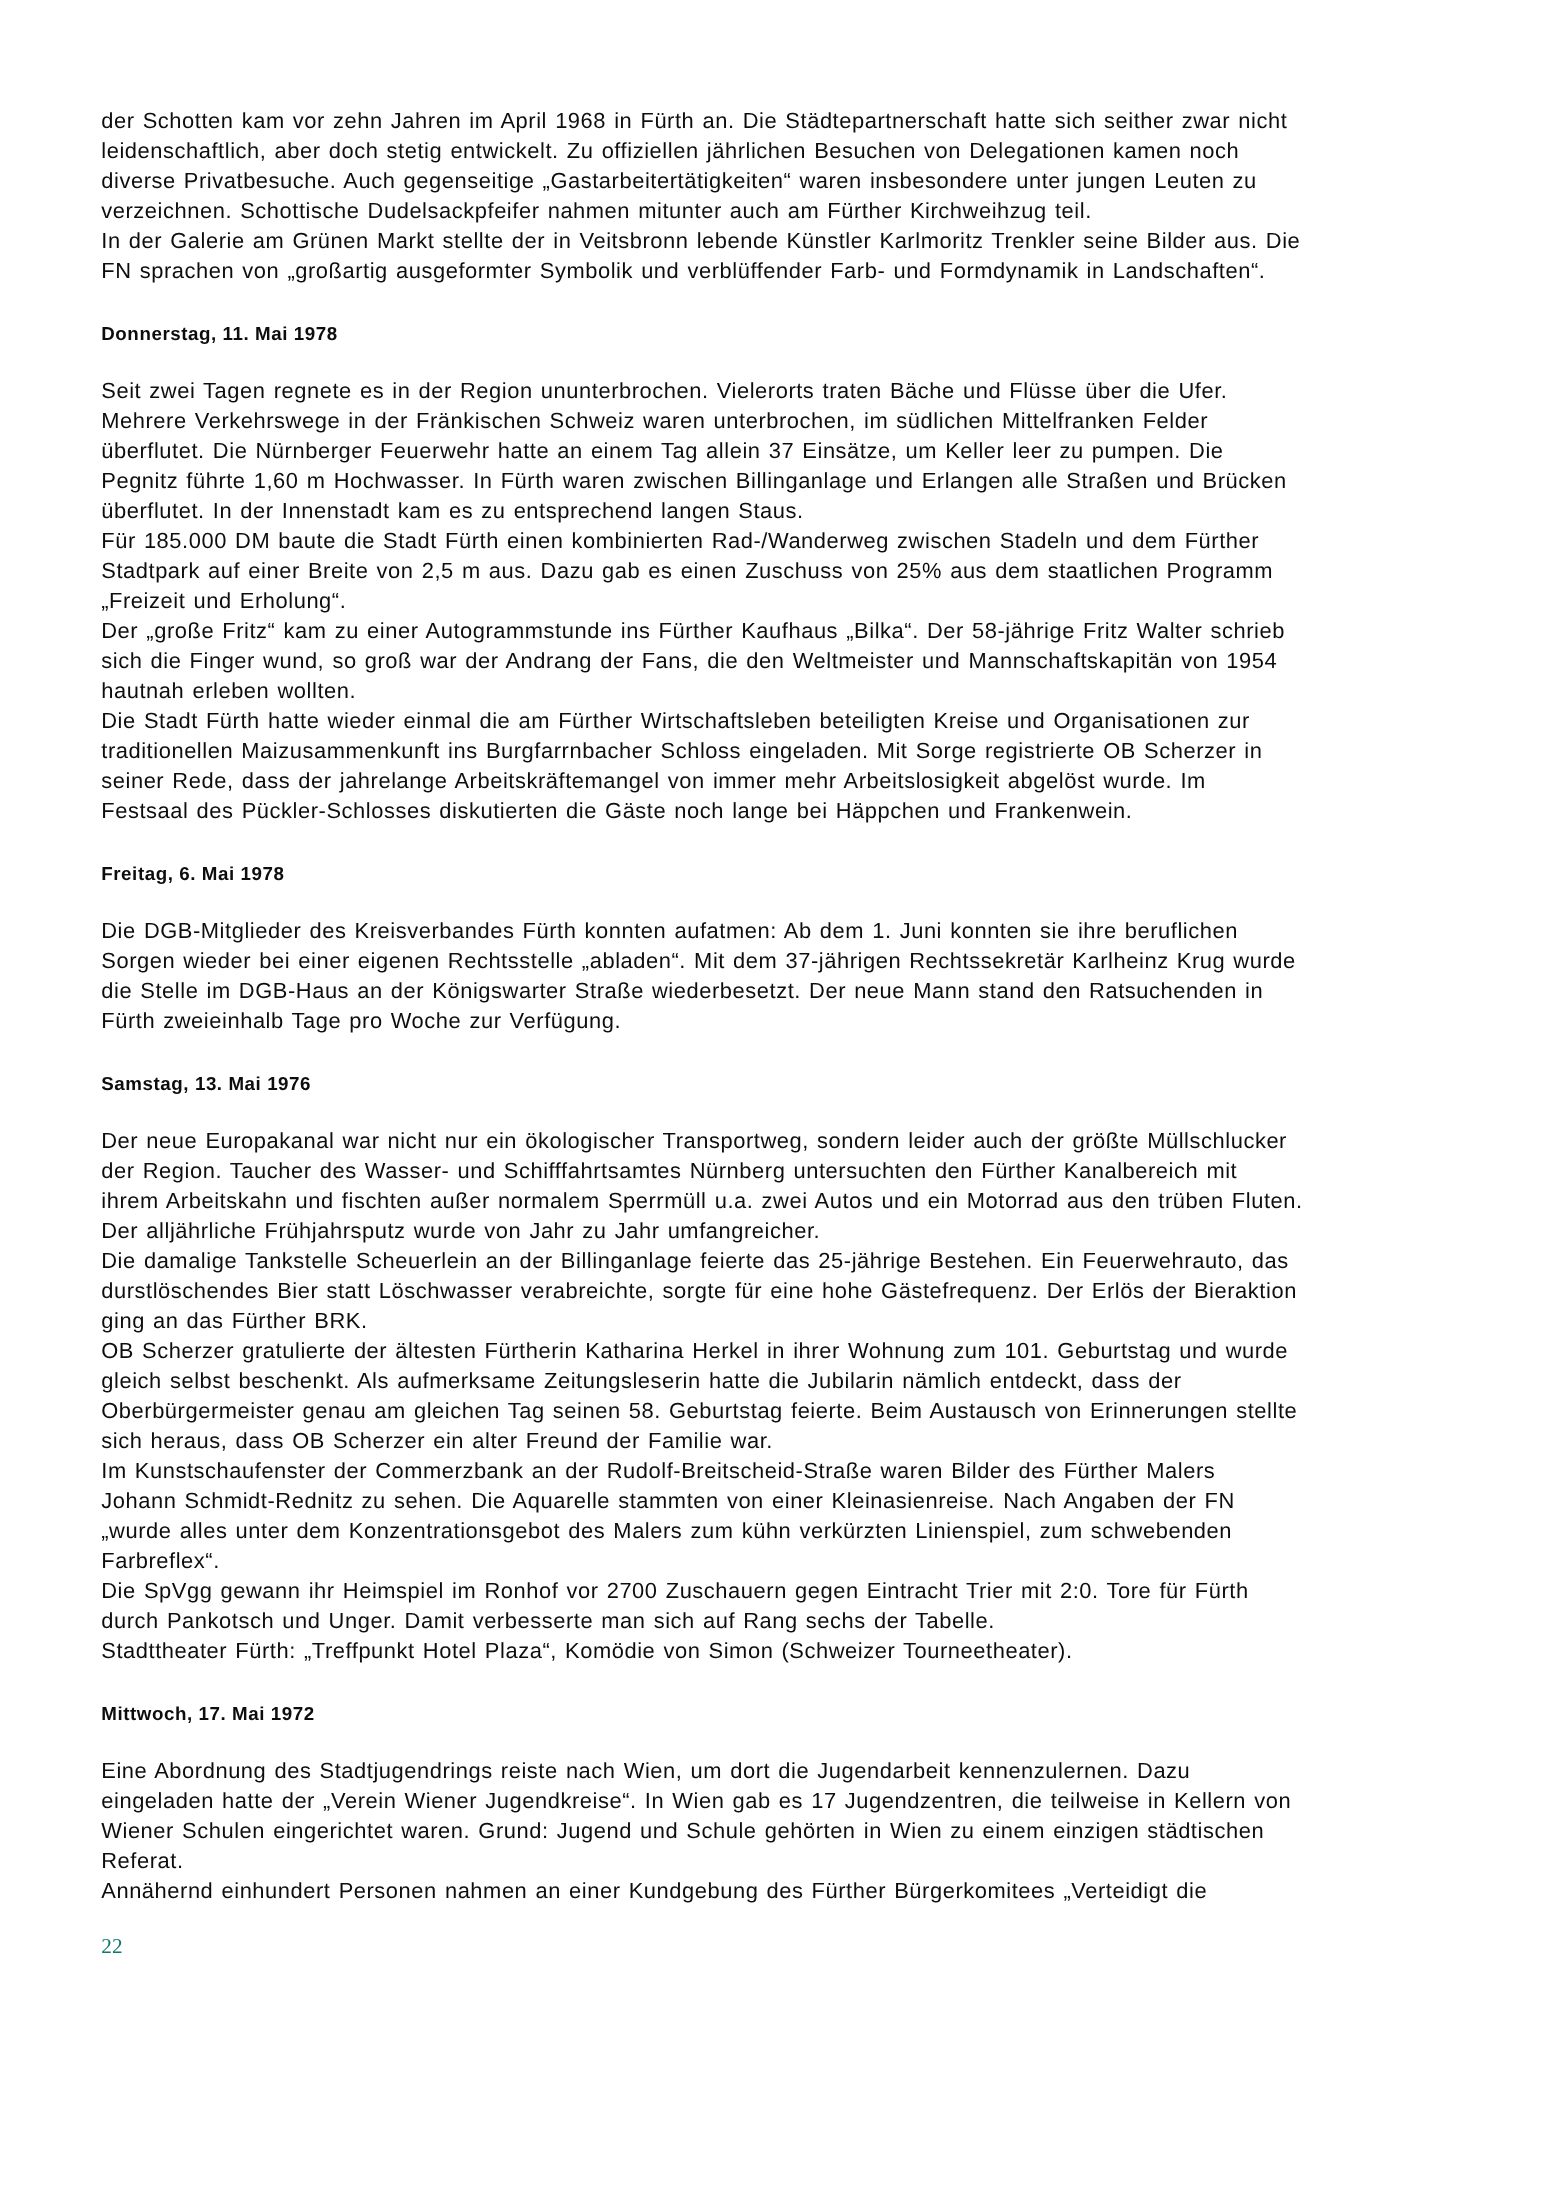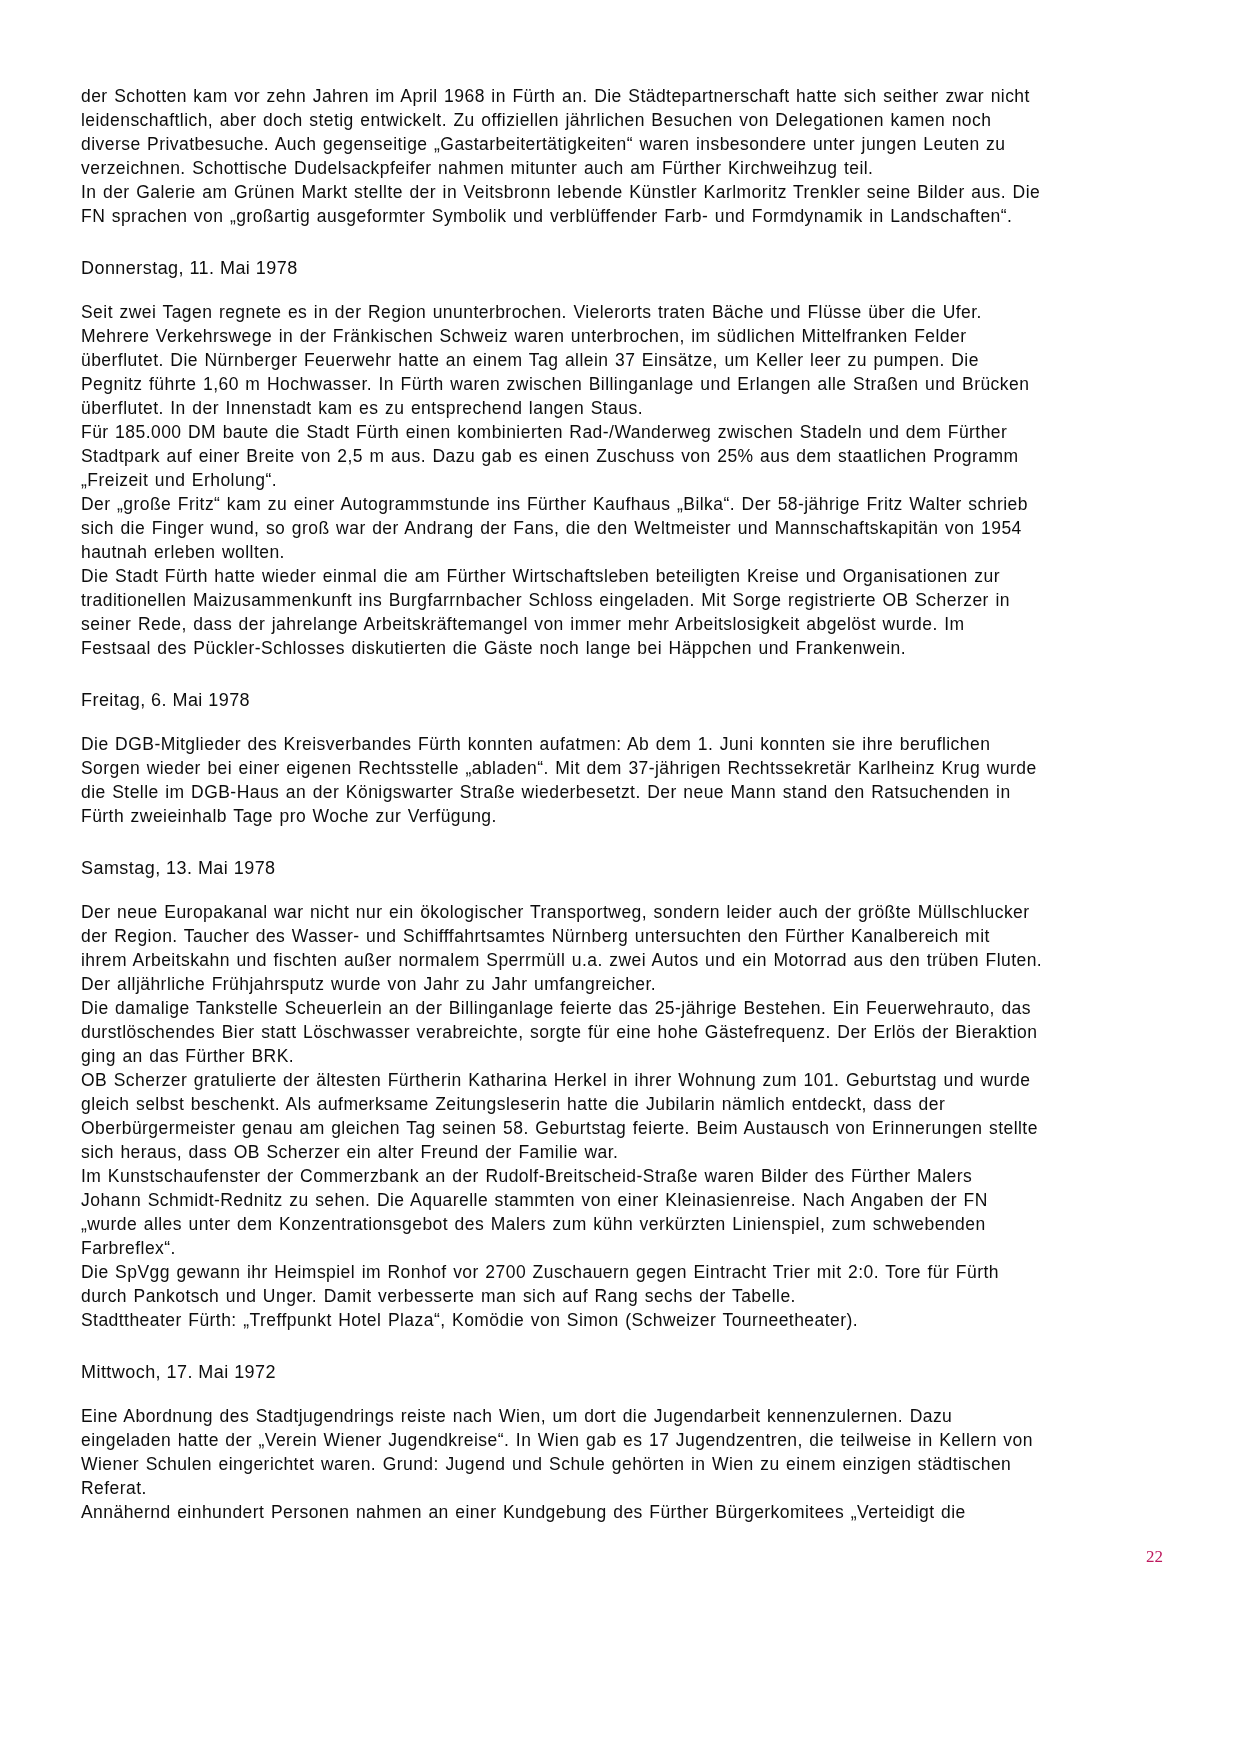--- a/index.html
+++ b/index.html
@@ -21,33 +21,33 @@
     margin: 0;
     font-size: 17.5px;
     line-height: 24px;
     letter-spacing: 0.45px;
     word-spacing: 1.2px;
     white-space: pre-line;
     text-align: left;
   }
   .day-heading {
     margin: 28px 0 20px 0;
-    font-size: 18px;
+    font-size: 15px;
     line-height: 24px;
     letter-spacing: 0.45px;
-    font-weight: normal;
+    font-weight: bold;
     white-space: pre-line;
   }
   .page-number {
     margin-top: 22px;
-    text-align: right;
+    text-align: left;
     font-family: "Liberation Serif", "DejaVu Serif", serif;
     font-size: 17px;
     line-height: 22px;
-    color: #be185d;
+    color: #0f766e;
   }
 </style>
 </head>
 <body>
 
 <div class="page">
 
   <p class="body-text">der Schotten kam vor zehn Jahren im April 1968 in Fürth an. Die Städtepartnerschaft hatte sich seither zwar nicht
 leidenschaftlich, aber doch stetig entwickelt. Zu offiziellen jährlichen Besuchen von Delegationen kamen noch
 diverse Privatbesuche. Auch gegenseitige „Gastarbeitertätigkeiten“ waren insbesondere unter jungen Leuten zu
@@ -71,21 +71,21 @@
 traditionellen Maizusammenkunft ins Burgfarrnbacher Schloss eingeladen. Mit Sorge registrierte OB Scherzer in
 seiner Rede, dass der jahrelange Arbeitskräftemangel von immer mehr Arbeitslosigkeit abgelöst wurde. Im
 Festsaal des Pückler-Schlosses diskutierten die Gäste noch lange bei Häppchen und Frankenwein.</p>
 
   <h2 class="day-heading">Freitag, 6. Mai 1978</h2>
   <p class="body-text">Die DGB-Mitglieder des Kreisverbandes Fürth konnten aufatmen: Ab dem 1. Juni konnten sie ihre beruflichen
 Sorgen wieder bei einer eigenen Rechtsstelle „abladen“. Mit dem 37-jährigen Rechtssekretär Karlheinz Krug wurde
 die Stelle im DGB-Haus an der Königswarter Straße wiederbesetzt. Der neue Mann stand den Ratsuchenden in
 Fürth zweieinhalb Tage pro Woche zur Verfügung.</p>
 
-  <h2 class="day-heading">Samstag, 13. Mai 1978</h2>
+  <h2 class="day-heading">Samstag, 13. Mai 1976</h2>
   <p class="body-text">Der neue Europakanal war nicht nur ein ökologischer Transportweg, sondern leider auch der größte Müllschlucker
 der Region. Taucher des Wasser- und Schifffahrtsamtes Nürnberg untersuchten den Fürther Kanalbereich mit
 ihrem Arbeitskahn und fischten außer normalem Sperrmüll u.a. zwei Autos und ein Motorrad aus den trüben Fluten.
 Der alljährliche Frühjahrsputz wurde von Jahr zu Jahr umfangreicher.
 Die damalige Tankstelle Scheuerlein an der Billinganlage feierte das 25-jährige Bestehen. Ein Feuerwehrauto, das
 durstlöschendes Bier statt Löschwasser verabreichte, sorgte für eine hohe Gästefrequenz. Der Erlös der Bieraktion
 ging an das Fürther BRK.
 OB Scherzer gratulierte der ältesten Fürtherin Katharina Herkel in ihrer Wohnung zum 101. Geburtstag und wurde
 gleich selbst beschenkt. Als aufmerksame Zeitungsleserin hatte die Jubilarin nämlich entdeckt, dass der
 Oberbürgermeister genau am gleichen Tag seinen 58. Geburtstag feierte. Beim Austausch von Erinnerungen stellte

